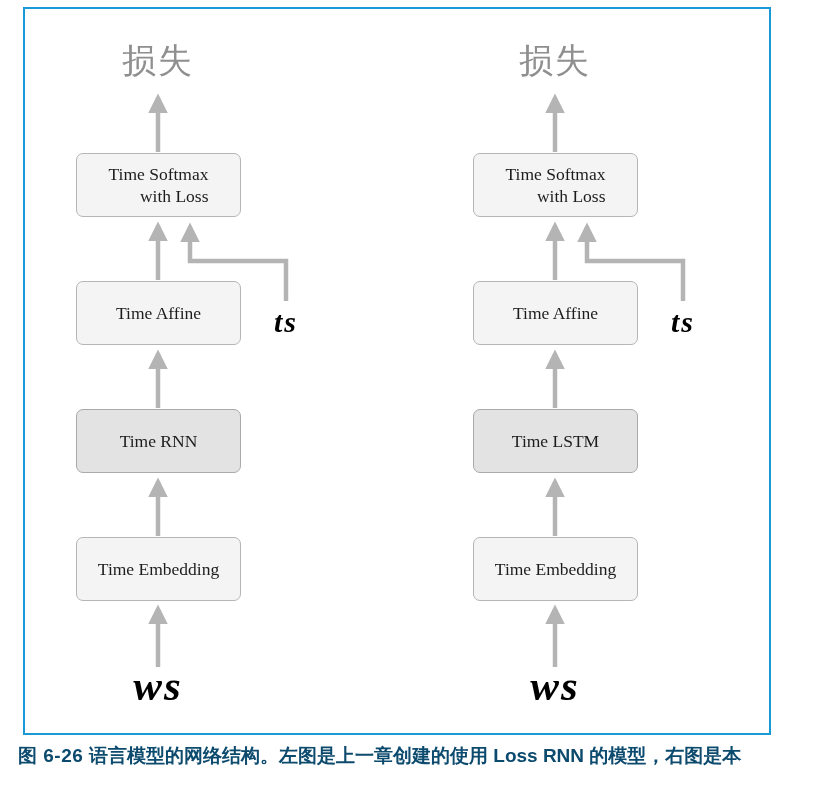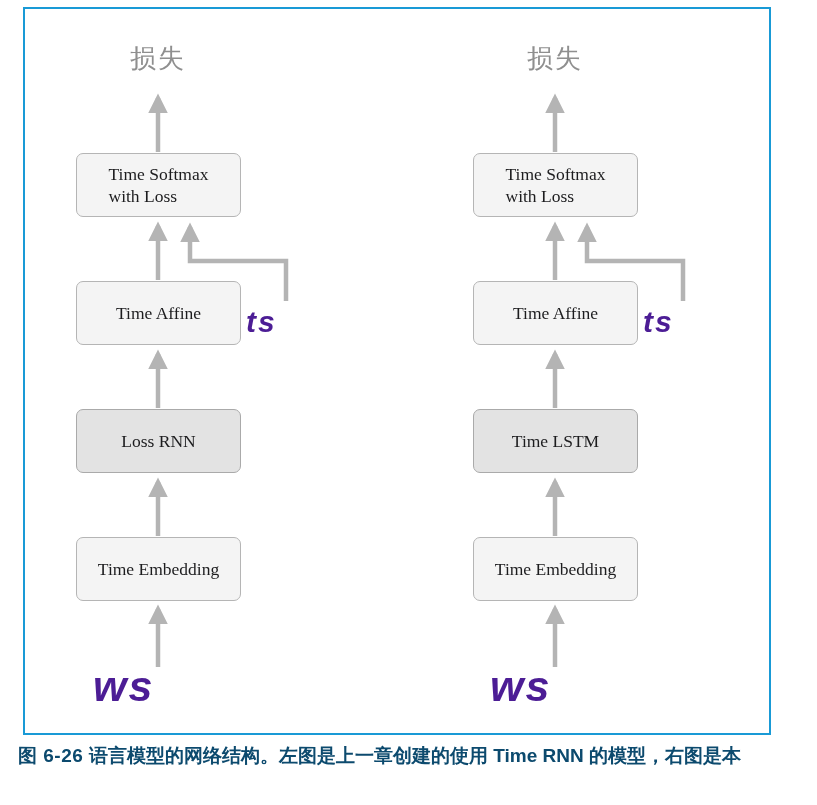--- a/index.html
+++ b/index.html
@@ -31,24 +31,24 @@
     top: 0;
     width: 817px;
     height: 805px;
     pointer-events: none;
   }
   .loss-label {
     position: absolute;
     width: 120px;
     top: 42px;
     text-align: center;
-    font-size: 26px;
+    font-size: 34px;
     line-height: 36px;
     color: #8f8f8f;
-    font-family: Liberation Mono, monospace;
+    font-family: Liberation Sans, sans-serif;
     letter-spacing: 2px;
   }
   .node-box {
     position: absolute;
     width: 165px;
     height: 64px;
     box-sizing: border-box;
     border: 1.5px solid #b5b5b5;
     border-radius: 7px;
     background: #f4f4f4;
@@ -58,29 +58,30 @@
   }
   .node-box.dark {
     background: #e3e3e3;
     border-color: #aaaaaa;
   }
   .box-label {
     font-family: "Liberation Serif", "DejaVu Serif", serif;
     font-size: 17.5px;
     line-height: 22px;
     color: #1c1c1e;
-    text-align: left;
+    text-align: right;
     white-space: pre-line;
   }
   .math-label {
     position: absolute;
-    font-family: Liberation Sans, sans-serif;
+    font-family: Liberation Serif, serif;
     font-style: italic;
     font-weight: bold;
-    color: #4c1d95;
+    color: #000000;
+    text-align: center;
     letter-spacing: 2px;
   }
   .ws-label {
     width: 130px;
     top: 667px;
     font-size: 43px;
     line-height: 38px;
   }
   .ts-label {
     width: 80px;
@@ -147,21 +148,21 @@
   <div class="loss-label" style="left:98px;">损失</div>
 
   <div class="node-box" style="left:76px; top:153px;">
     <span class="box-label">Time Softmax
 with Loss</span>
   </div>
   <div class="node-box" style="left:76px; top:281px;">
     <span class="box-label">Time Affine</span>
   </div>
   <div class="node-box dark" style="left:76px; top:409px;">
-    <span class="box-label">Loss RNN</span>
+    <span class="box-label">Time RNN</span>
   </div>
   <div class="node-box" style="left:76px; top:537px;">
     <span class="box-label">Time Embedding</span>
   </div>
 
   <div class="math-label ws-label" style="left:93px;">ws</div>
   <div class="math-label ts-label" style="left:246px;">ts</div>
 
   <div class="loss-label" style="left:495px;">损失</div>
 
@@ -178,17 +179,17 @@
   <div class="node-box" style="left:473px; top:537px;">
     <span class="box-label">Time Embedding</span>
   </div>
 
   <div class="math-label ws-label" style="left:490px;">ws</div>
   <div class="math-label ts-label" style="left:643px;">ts</div>
 
   <div class="caption">
     <div class="caption-label">图 6-26</div>
     <div class="caption-text">
-      <span class="cap-line">语言模型的网络结构。左图是上一章创建的使用 Time RNN 的模型，右图是本</span>
+      <span class="cap-line">语言模型的网络结构。左图是上一章创建的使用 Loss RNN 的模型，右图是本</span>
     </div>
   </div>
 
 </div>
 
 </body></html>

